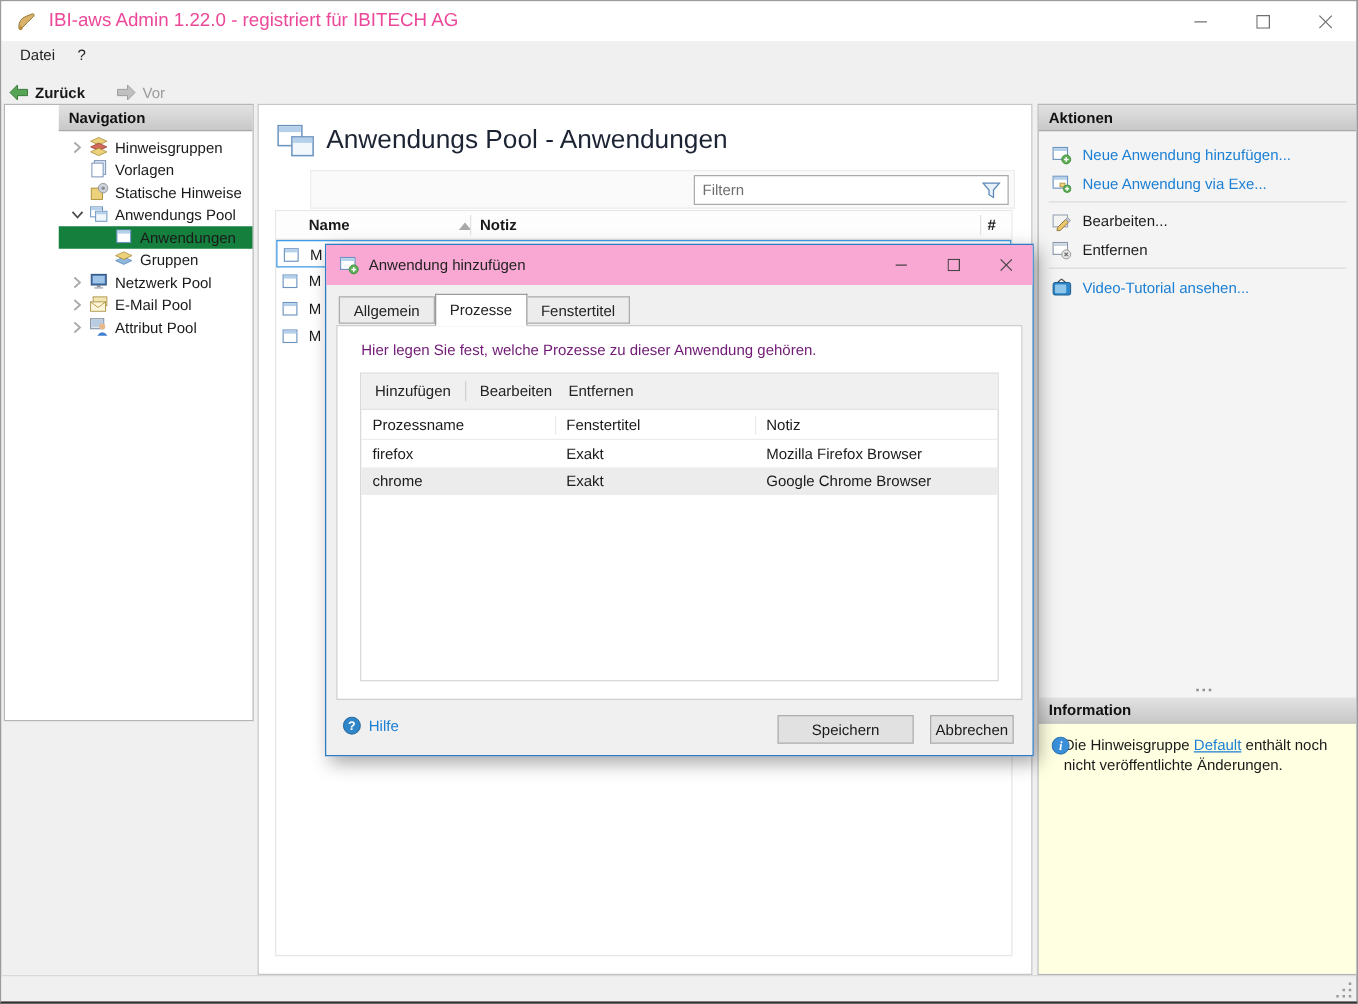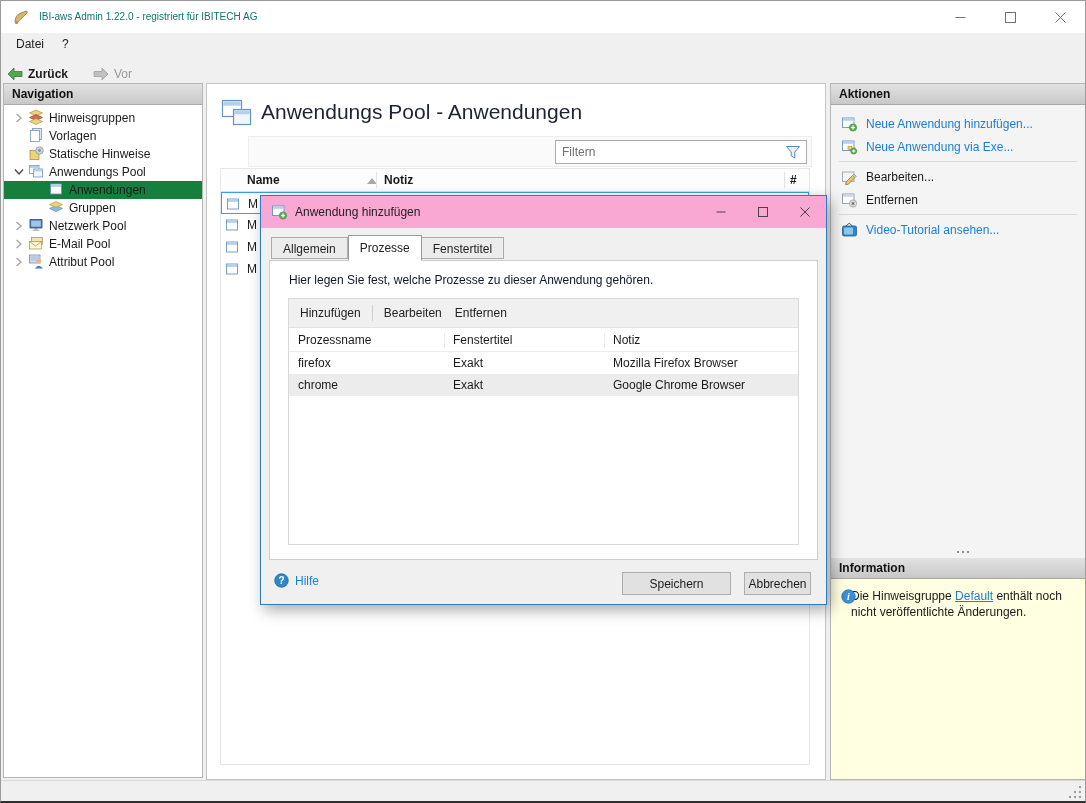--- a/index.html
+++ b/index.html
@@ -4,36 +4,36 @@
 <style>
   * { box-sizing: border-box; margin: 0; padding: 0; }
   html,body { background:#555; }
   body { font-family:"Liberation Sans", sans-serif; font-size:12px; color:#1a1a1a; }
   #app { position:relative; width:1086px; height:803px; background:#f0f0f0;
          border:1px solid #9b9b9b; border-bottom:2px solid #2f2f2f; overflow:hidden; }
 
   
   .titlebar { position:absolute; left:0; top:0; width:100%; height:32px; background:#fff; }
   .app-icon { position:absolute; left:12px; top:8px; }
-  .title-text { position:absolute; left:38px; top:0; line-height:32px; font-size:10px; color:#0f766e; }
+  .title-text { position:absolute; left:38px; top:0; line-height:32px; font-size:15px; color:#ec4899; }
   .win-btn { position:absolute; top:0; width:50px; height:32px; display:flex; align-items:center; justify-content:center; }
   .win-btn svg { stroke:#707070; }
   .menubar { position:absolute; left:0; top:32px; width:100%; height:23px; background:#f0f0f0; }
   .menu-item { position:absolute; top:0; line-height:23px; padding:0 6px; color:#222; }
   .toolbar { position:absolute; left:0; top:55px; width:100%; height:25px; background:#f0f0f0; }
   .tb-item { position:absolute; top:0; height:25px; display:flex; align-items:flex-end; gap:5px; }
   .tb-back-label { font-weight:bold; color:#1a1a1a; }
   .tb-fwd-label { color:#9a9a9a;margin-top:28px; }
 
   
   .panel-header { height:21px; line-height:20px; padding-left:8px; font-weight:bold; color:#111;
                   background:linear-gradient(#e2e2e2,#c8c8c8); border-bottom:1px solid #a9a9a9; }
 
   
-  .nav-panel { position:absolute; left:2px; top:82px; width:200px; height:695px; background:#fff; border:1px solid #b6b6b6; }
+  .nav-panel { position:absolute; left:2px; top:82px; width:200px; height:494px; background:#fff; border:1px solid #b6b6b6;padding-left:43px; }
   .tree { padding-top:4px; }
   .tree-row { position:relative; height:18px; display:flex; align-items:center; cursor:default; }
   .tree-row.selected { background:#15803d; }
   .tw { width:18px; display:flex; justify-content:center; flex:none; }
   .tree-icon { flex:none; margin-right:5px; }
   .tree-label { white-space:nowrap; }
   .indent1 { padding-left:6px; }
   .indent2 { padding-left:44px; }
 
   
@@ -83,21 +83,21 @@
   .dlg-title { position:relative; height:32px; background:#f9a8d4; }
   .dlg-icon { position:absolute; left:10px; top:8px; }
   .dlg-title-text { position:absolute; left:34px; top:0; line-height:32px; color:#222; }
   .dlg-btn { position:absolute; top:0; width:42px; height:32px; display:flex; align-items:center; justify-content:center; }
   .dlg-btn svg { stroke:#444; }
   .dlg-tabs { position:absolute; left:10px; top:39px; height:24px; display:flex; }
   .tab { padding:4px 11px; border:1px solid #ababab; border-left:none; background:#ececec; color:#222; position:relative; top:2px; height:22px; }
   .tab:first-child { border-left:1px solid #ababab; }
   .tab.active { background:#fff; border:1px solid #9a9a9a; border-bottom:1px solid #fff; top:0; height:26px; padding-top:5px; z-index:2; }
   .dlg-body { position:absolute; left:8px; right:8px; top:64px; height:300px; background:#fff; border:1px solid #cdcdcd; }
-  .dlg-desc { position:absolute; left:19px; top:12px; color:#0f172a; }
+  .dlg-desc { position:absolute; left:19px; top:12px; color:#701a75; }
   .proc-box { position:absolute; left:18px; right:18px; top:37px; bottom:14px; border:1px solid #d9d9d9; }
   .proc-toolbar { height:29px; background:#f0f0f0; border-bottom:1px solid #e3e3e3; display:flex; align-items:center; }
   .proc-tb-item { padding:0 11px; color:#222; cursor:pointer; }
   .proc-tb-sep { width:1px; height:16px; background:#cfcfcf; }
   .proc-header { position:relative; height:24px; border-bottom:1px solid #ececec; }
   .proc-header span { position:absolute; top:5px; }
   .ph-c1 { left:9px; } .ph-c2 { left:164px; } .ph-c3 { left:324px; }
   .ph-sep { position:absolute; top:3px; bottom:3px; width:1px; background:#ececec; }
   .proc-row { position:relative; height:22px; }
   .proc-row.alt { background:#ececec; }

